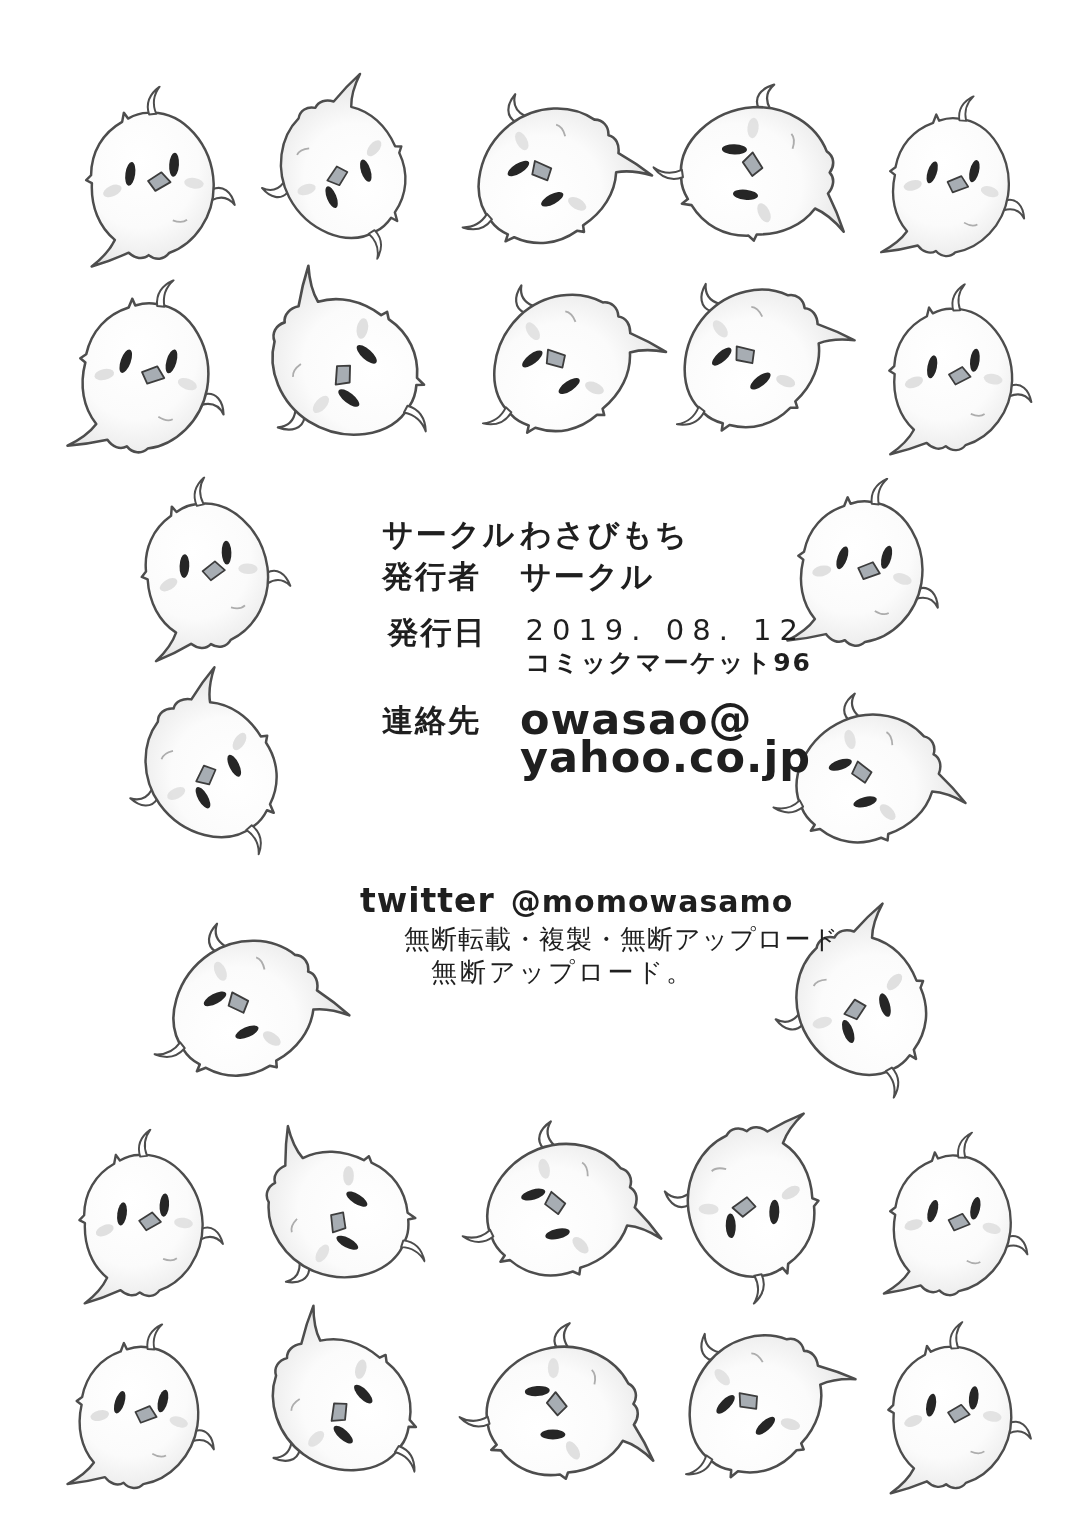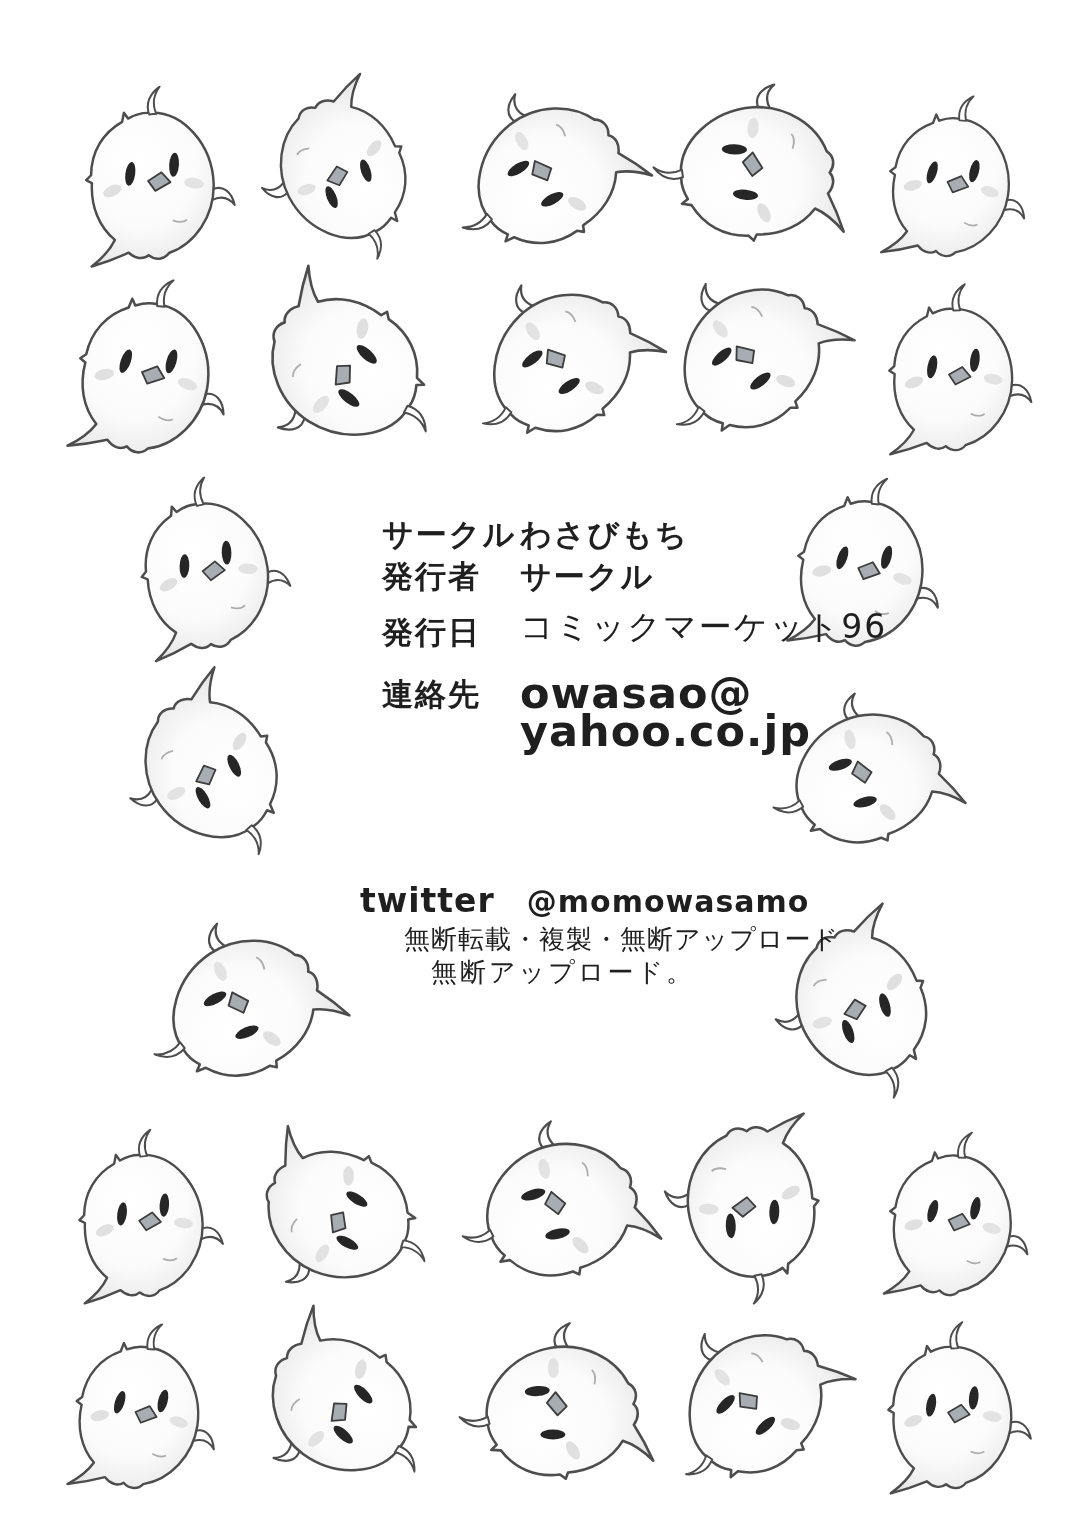--- a/index.html
+++ b/index.html
@@ -23,39 +23,39 @@
   .clabel{
     flex:0 0 138px;
     font-weight:bold;font-size:31px;line-height:40px;
     letter-spacing:2px;white-space:nowrap;
   }
   .cvalue{
     font-weight:bold;font-size:31px;line-height:40px;
     letter-spacing:2px;white-space:nowrap;
   }
   .row-publisher{margin-top:2px;}
-  .row-date{margin-top:16px;}
+  .row-date{margin-top:16px;justify-content:flex-end;}
   .date-main{
     font-weight:normal;font-size:29px;line-height:36px;
     letter-spacing:8px;white-space:nowrap;
   }
   .date-event{
-    font-weight:normal;font-size:33px;line-height:30px;
+    font-weight:bold;font-size:25px;line-height:30px;
     letter-spacing:2px;white-space:nowrap;
   }
   .row-contact{margin-top:22px;}
   .contact-line{font-weight:bold;font-size:43px;line-height:38px;letter-spacing:1px;}
   .row-print{margin-top:28px;}
 
   .footer{
     position:absolute;left:360px;top:882px;width:376px;
   }
   .twitter-line{display:flex;align-items:baseline;text-align:right;}
   .twitter-label{font-weight:bold;font-size:33px;letter-spacing:1px;line-height:38px;}
-  .twitter-handle{font-weight:bold;font-size:30px;letter-spacing:1px;line-height:38px;margin-left:32px;}
+  .twitter-handle{font-weight:bold;font-size:30px;letter-spacing:1px;line-height:38px;margin-left:16px;}
   .notice1{font-weight:normal;font-size:26px;line-height:32px;letter-spacing:1px;white-space:nowrap;margin-top:2px;margin-left:44px;}
   .notice2{font-weight:normal;font-size:26px;line-height:32px;letter-spacing:3px;text-align:center;margin-top:1px;padding-left:30px;}
 </style>
 </head>
 <body>
 
 <div class="page">
 
   <div class="birds-layer" id="birds-layer">
       <div class="bird" style="left: 63px; top: 87px; width: 178px; height: 178px; transform: rotate(-6deg);">
@@ -1027,20 +1027,21 @@
       <span class="clabel">サークル</span>
       <span class="cvalue">わさびもち</span>
     </div>
     <div class="crow row-publisher">
       <span class="clabel">発行者</span>
       <span class="cvalue">サークル</span>
     </div>
     <div class="crow row-date">
       <span class="clabel">発行日</span>
       <span>
+        <div class="date-main">2019. 08. 12</div>
         <div class="date-event">コミックマーケット96</div>
       </span>
     </div>
     <div class="crow row-contact">
       <span class="clabel">連絡先</span>
       <span>
         <div class="contact-line">owasao@</div>
         <div class="contact-line">yahoo.co.jp</div>
       </span>
     </div>

